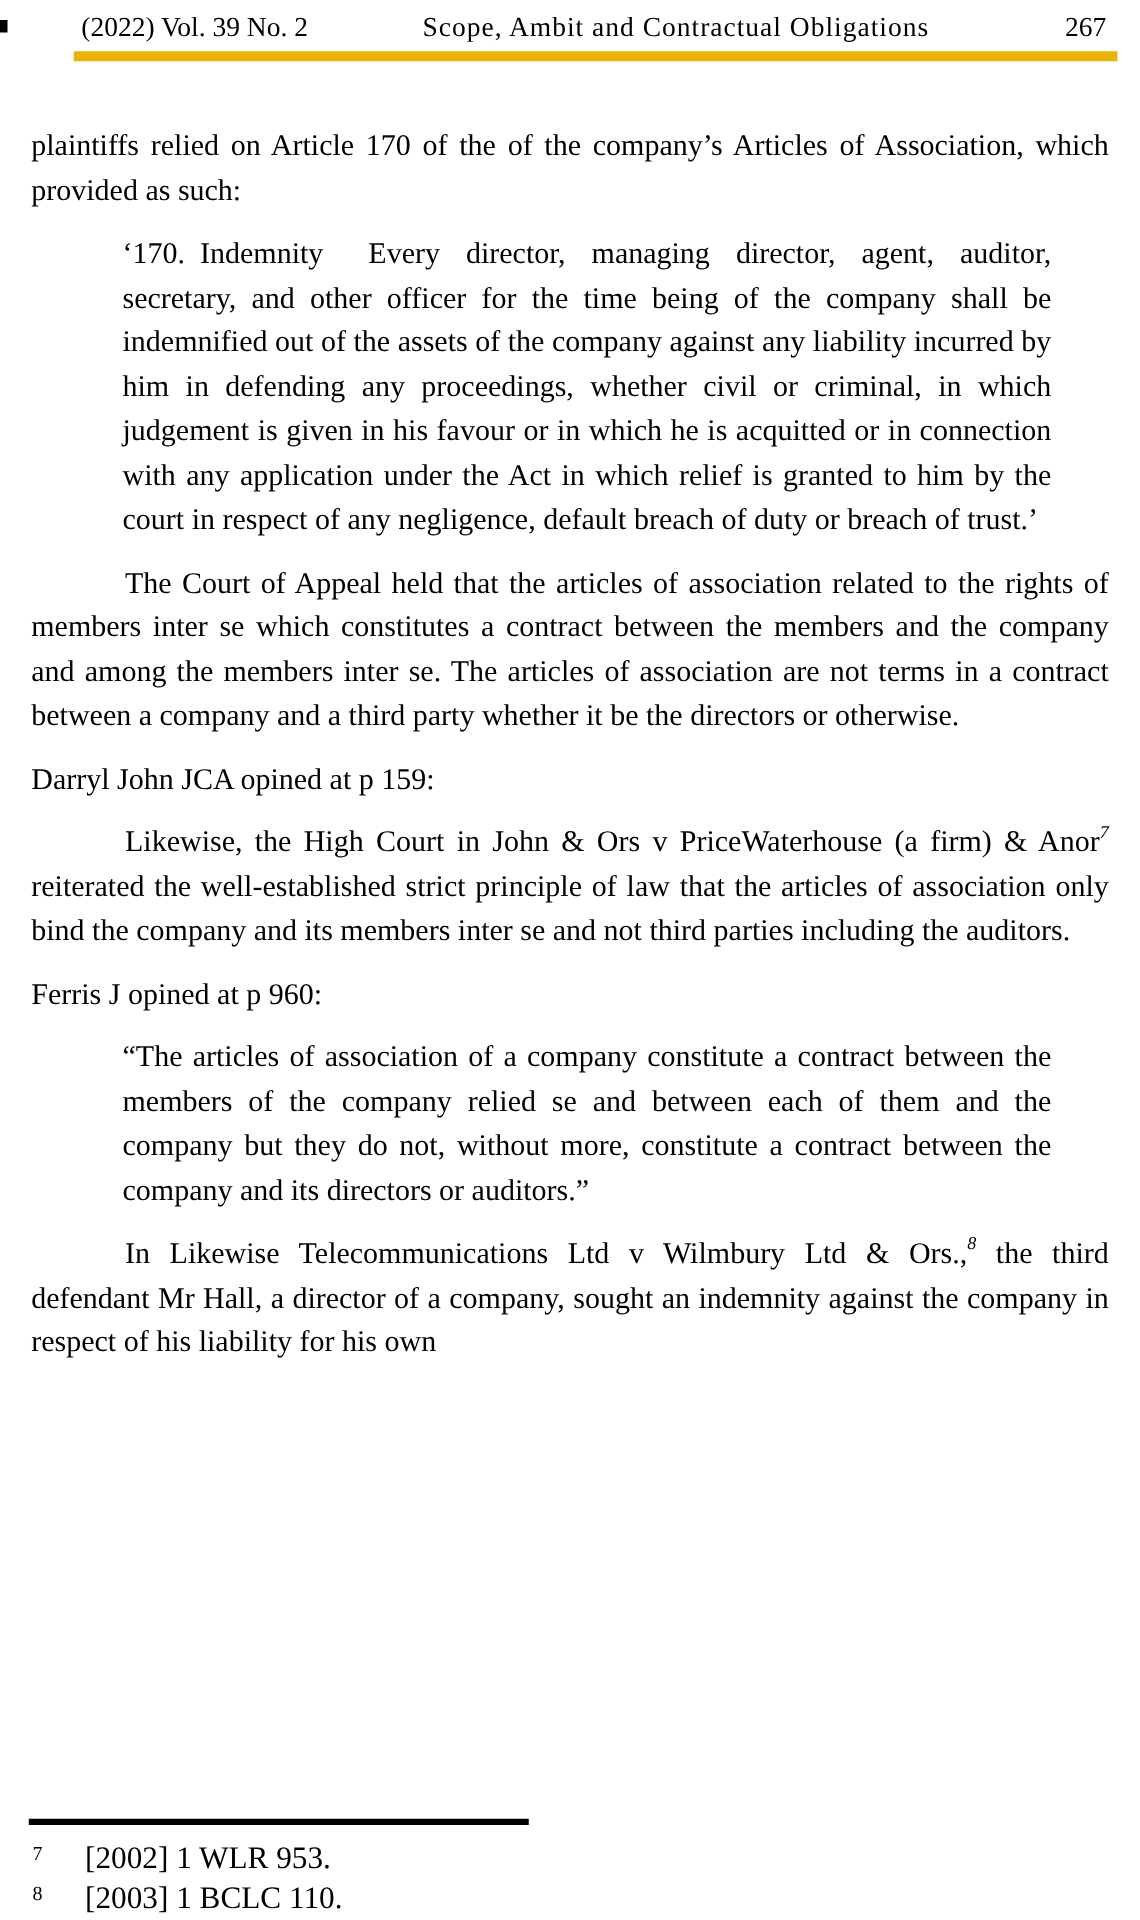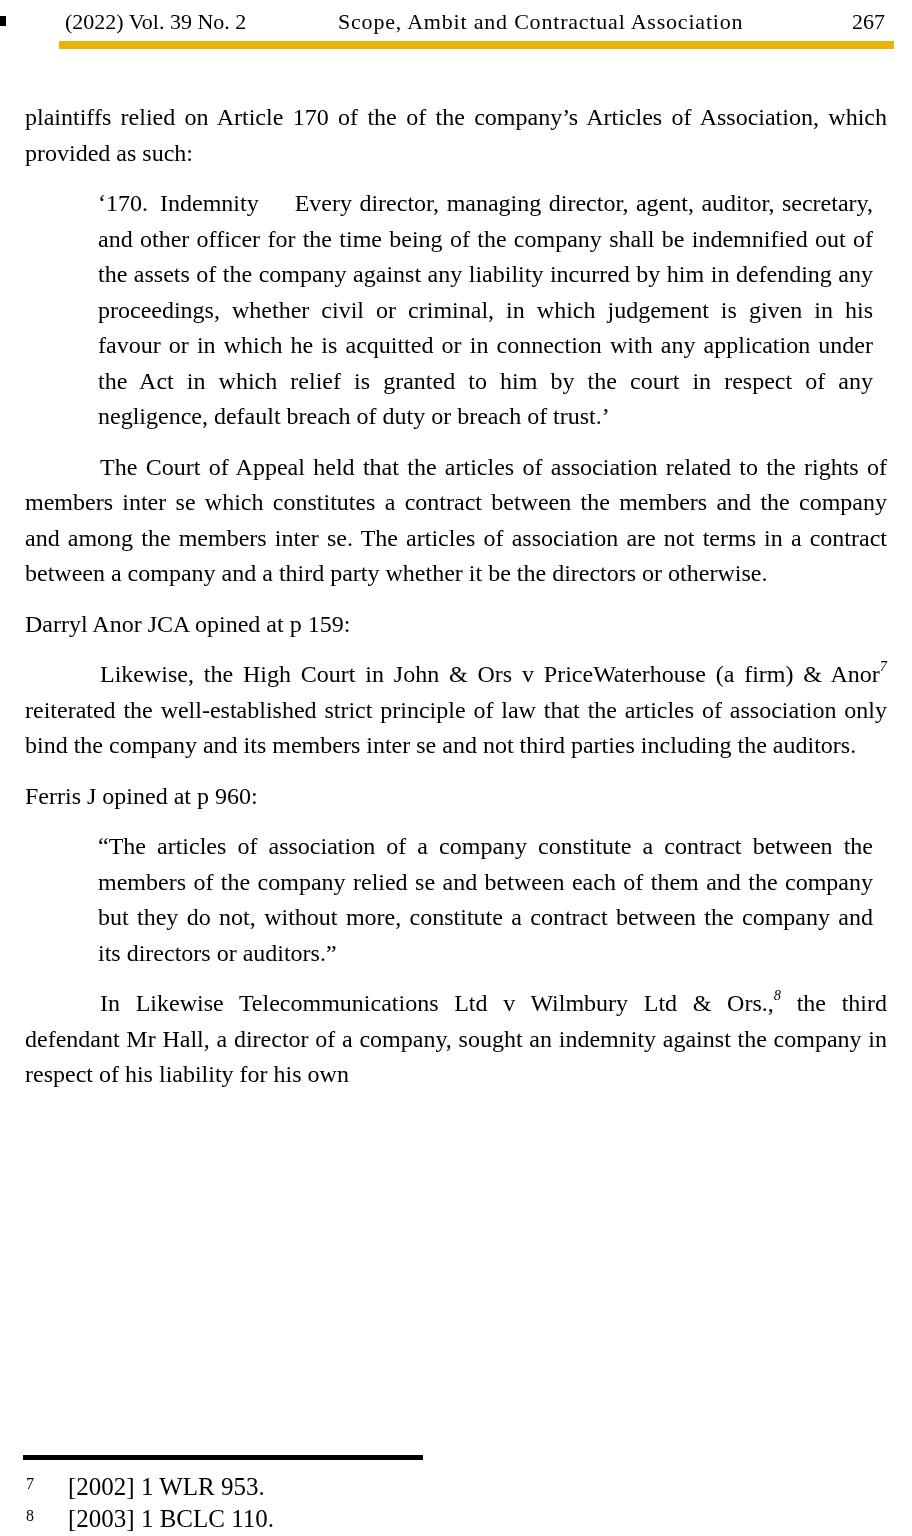--- a/index.html
+++ b/index.html
@@ -50,21 +50,21 @@
     width: 862px;
     font-size: 24px;
     line-height: 35.5px;
     text-align: justify;
   }
   .content p { margin: 15px 0 0 0; }
   .content p.first { margin-top: 56px; }
   .content p.indent { text-indent: 75px; }
   .content p.quote {
     margin-left: 73px;
-    margin-right: 14px;
+    margin-right: 46px;
   }
   .seg-i { }
   .seg-supi {
     font-style: italic;
     font-size: 0.6em;
     vertical-align: 11px;
     line-height: 0;
   }
 
   .footnotes {
@@ -94,29 +94,29 @@
 </style>
 </head>
 <body>
 
 <div class="page">
 
   <div class="edge-artifact"></div>
 
   <div class="header">
     <span class="h-left">(2022) Vol. 39 No. 2</span>
-    <span class="h-center">Scope, Ambit and Contractual Association</span>
+    <span class="h-center">Scope, Ambit and Contractual Obligations</span>
     <span class="h-right">267</span>
   </div>
 
   <div class="content">
     <p class="first">plaintiffs relied on Article 170 of the of the company’s Articles of Association, which provided as such:</p>
     <p class="quote">‘170. Indemnity  Every director, managing director, agent, auditor, secretary, and other officer for the time being of the company shall be indemnified out of the assets of the company against any liability incurred by him in defending any proceedings, whether civil or criminal, in which judgement is given in his favour or in which he is acquitted or in connection with any application under the Act in which relief is granted to him by the court in respect of any negligence, default breach of duty or breach of trust.’</p>
     <p class="indent">The Court of Appeal held that the articles of association related to the rights of members inter se which constitutes a contract between the members and the company and among the members inter se. The articles of association are not terms in a contract between a company and a third party whether it be the directors or otherwise.</p>
-    <p>Darryl Anor JCA opined at p 159:</p>
+    <p>Darryl John JCA opined at p 159:</p>
     <p class="indent"><span>Likewise, the High Court in </span><span class="seg-i">John &amp; Ors</span><span> v </span><span class="seg-i">PriceWaterhouse (a firm) &amp; Anor</span><span class="seg-supi">7</span><span> reiterated the well-established strict principle of law that the articles of association only bind the company and its members inter se and not third parties including the auditors.</span></p>
     <p>Ferris J opined at p 960:</p>
     <p class="quote"><span>“The articles of association of a company constitute a contract between the members of the company </span><span class="seg-i">relied se</span><span> and between each of them and the company but they do not, without more, constitute a contract between the company and its directors or auditors.”</span></p>
     <p class="indent"><span>In </span><span class="seg-i">Likewise Telecommunications Ltd</span><span> v </span><span class="seg-i">Wilmbury Ltd &amp; Ors.,</span><span class="seg-supi">8</span><span> the third defendant Mr Hall, a director of a company, sought an indemnity against the company in respect of his liability for his own</span></p>
   </div>
 
   <div class="footnotes">
     <div class="fn-rule"></div>
     <div class="fn-row">
       <span class="fn-marker">7</span>

